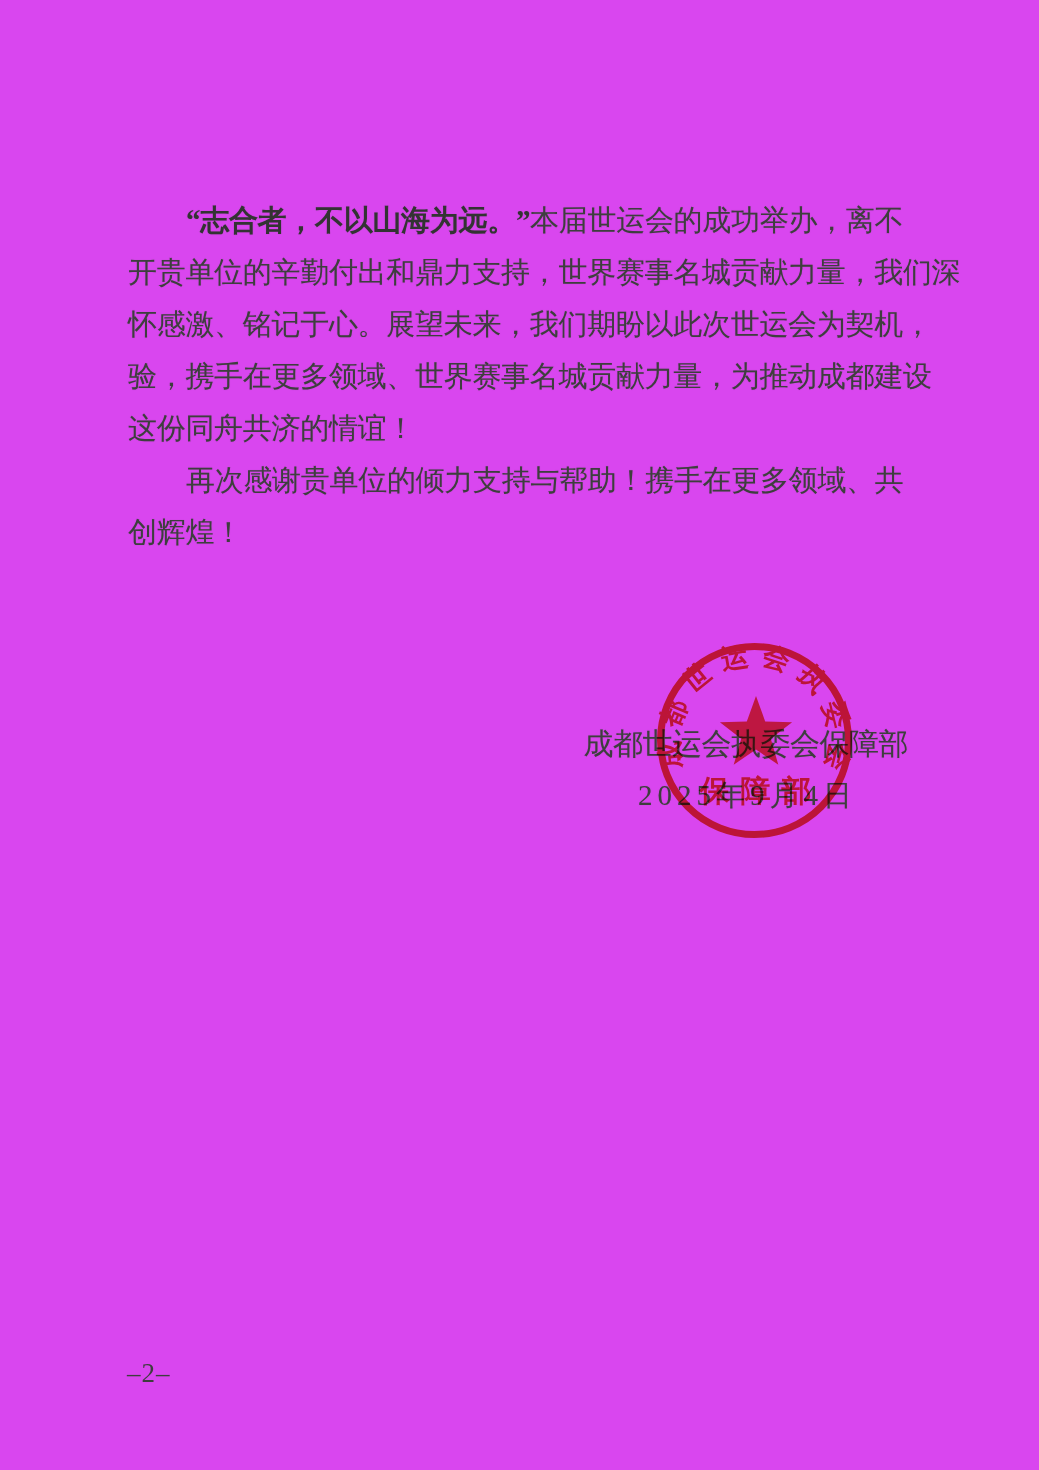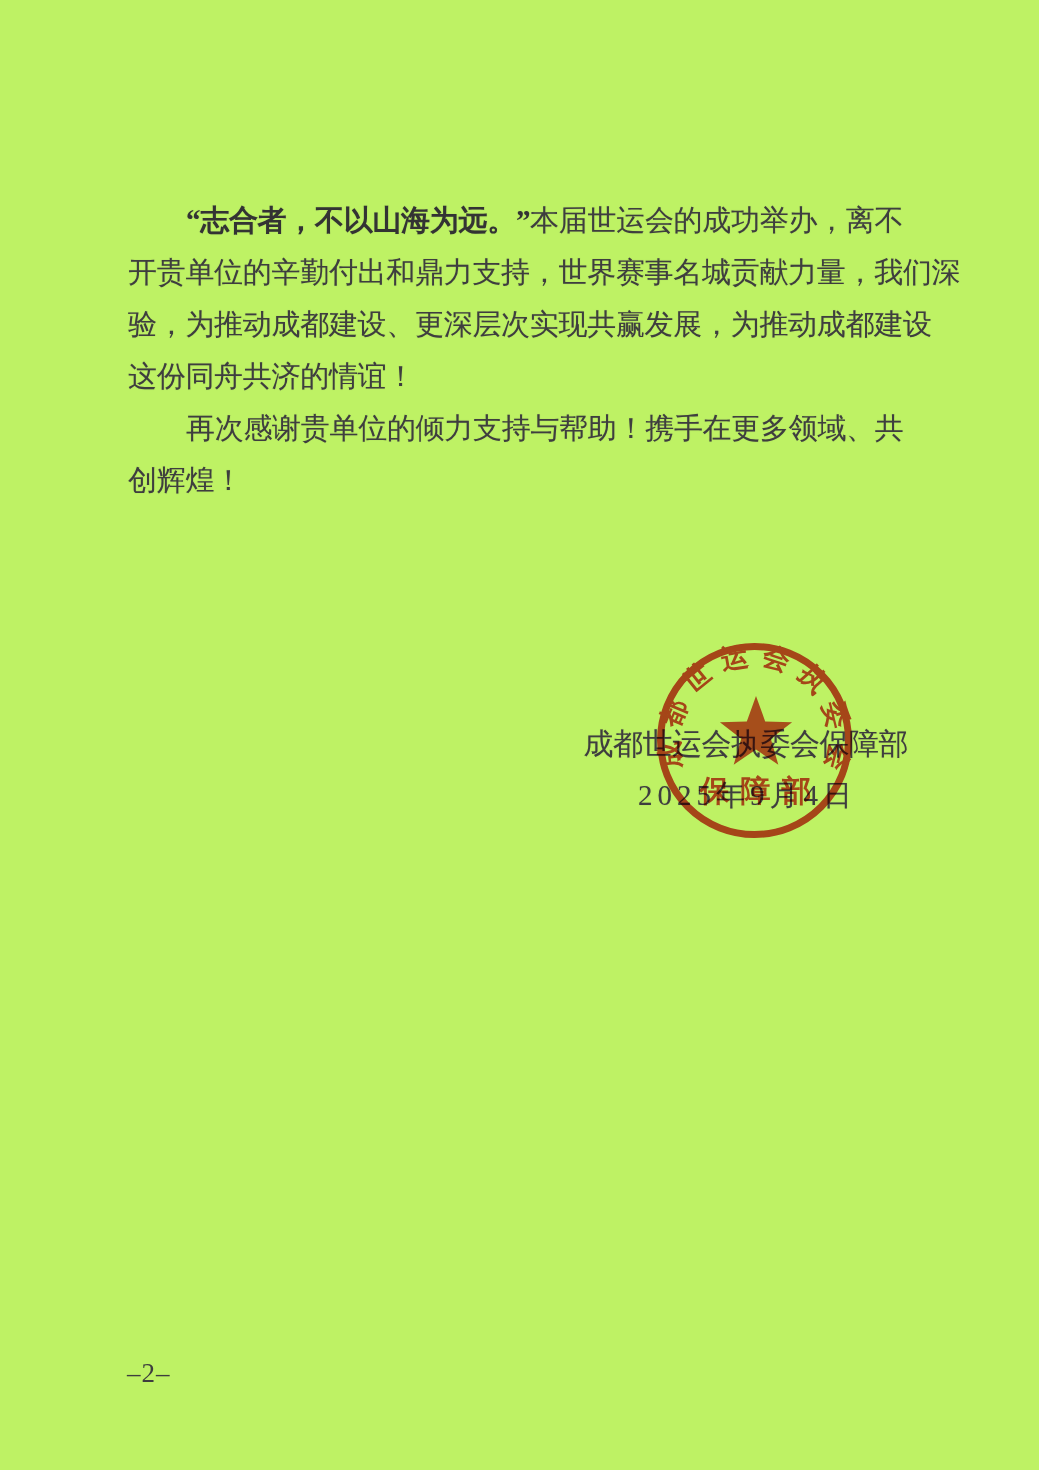--- a/index.html
+++ b/index.html
@@ -1,21 +1,21 @@
 <!DOCTYPE html>
 <html><head>
 <meta charset="utf-8">
 <style>
   html, body { margin: 0; padding: 0; background: #9a9a9a; }
   .page {
     position: relative;
     width: 1039px;
     height: 1470px;
     margin: 0 auto;
-    background: #bef264;
+    background: #d946ef;
     overflow: hidden;
     font-family: "Liberation Serif", "DejaVu Serif", serif;
   }
   .body-text {
     position: absolute;
     left: 128px;
     top: 194px;
     width: 784px;
     font-size: 29px;
     line-height: 52px;
@@ -64,21 +64,22 @@
   }
 </style>
 </head>
 <body>
 
 <div class="page">
 
   <div class="body-text">
     <div class="line indent"><span class="lead-bold">“志合者，不以山海为远。”</span><span>本届世运会的成功举办，离不</span></div>
     <div class="line">开贵单位的辛勤付出和鼎力支持，世界赛事名城贡献力量，我们深</div>
-    <div class="line">验，为推动成都建设、更深层次实现共赢发展，为推动成都建设</div>
+    <div class="line">怀感激、铭记于心。展望未来，我们期盼以此次世运会为契机，</div>
+    <div class="line">验，携手在更多领域、世界赛事名城贡献力量，为推动成都建设</div>
     <div class="line">这份同舟共济的情谊！</div>
     <div class="line indent">再次感谢贵单位的倾力支持与帮助！携手在更多领域、共</div>
     <div class="line">创辉煌！</div>
   </div>
 
   <div class="signature">成都世运会执委会保障部</div>
 
   <div class="dateline">2025年9月4日</div>
 
   <svg class="seal" viewBox="0 0 214 214" xmlns="http://www.w3.org/2000/svg">

